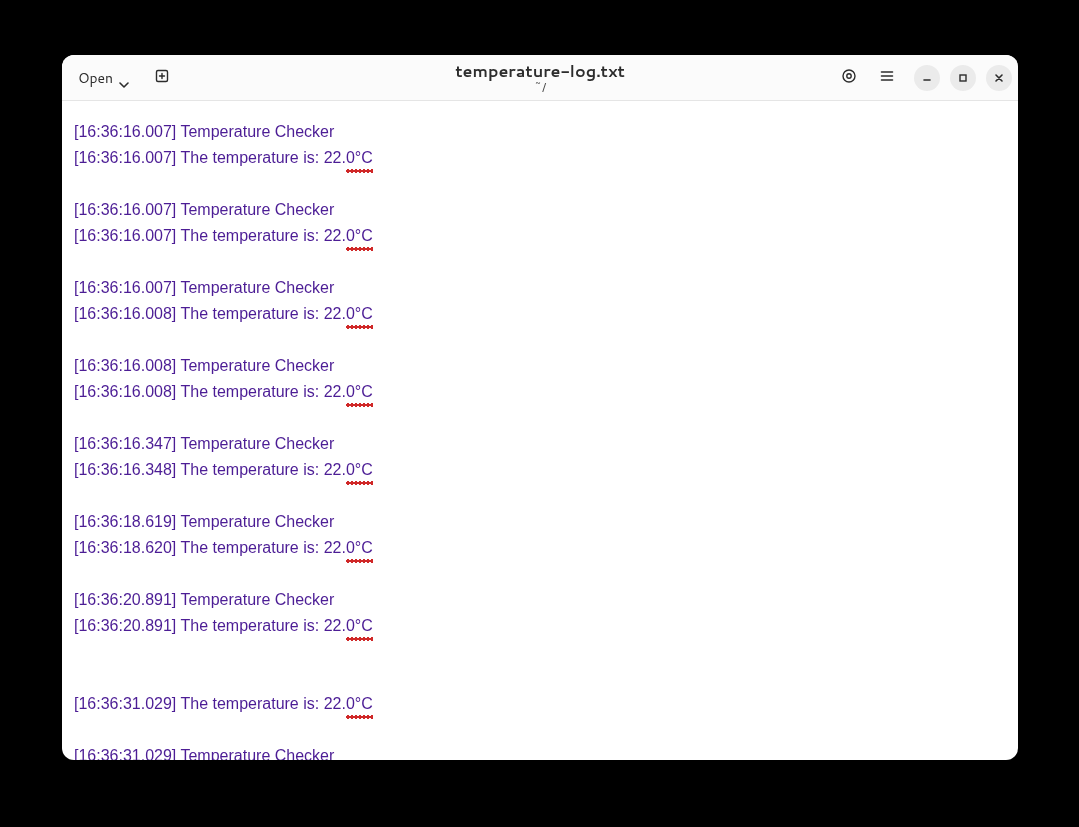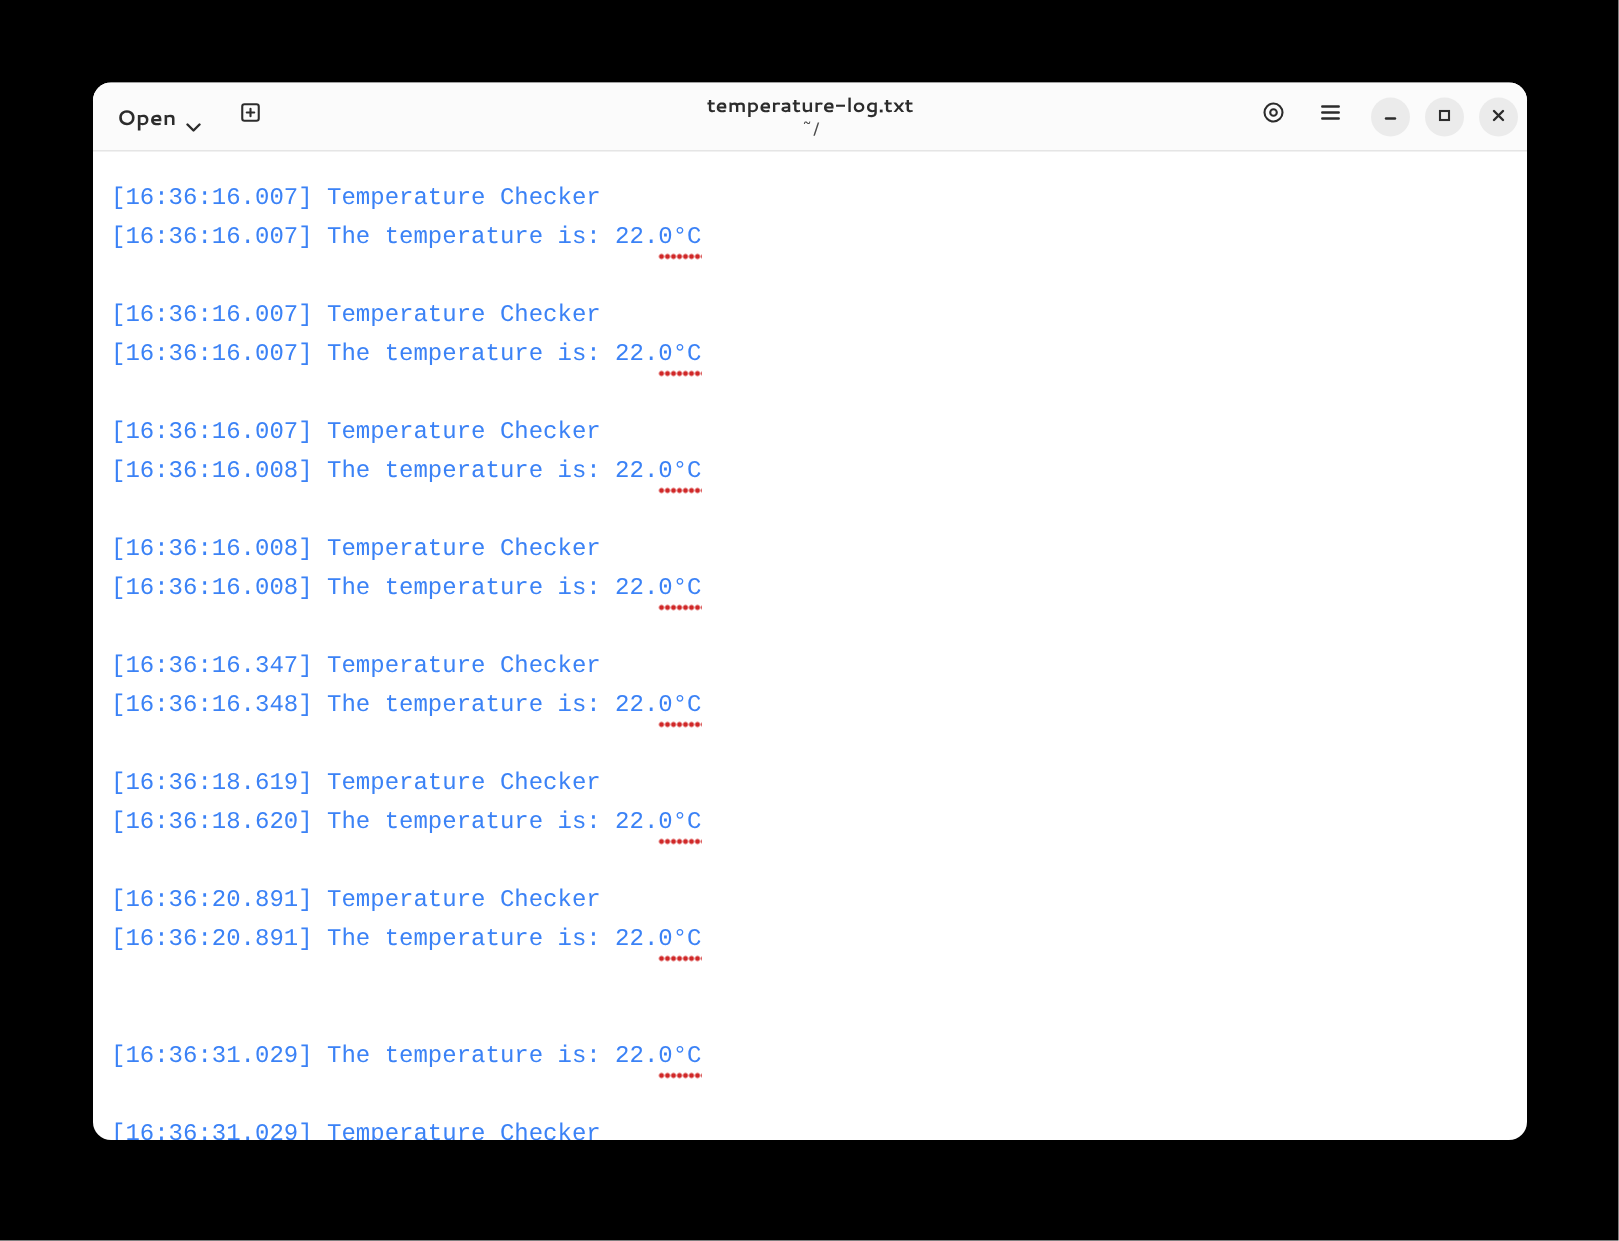--- a/index.html
+++ b/index.html
@@ -40,21 +40,21 @@
     align-items: center;
     gap: 2px;
   }
   .open-btn {
     display: flex;
     align-items: flex-end;
     gap: 6px;
     padding: 6px 10px;
     border-radius: 6px;
     font-size: 14px;
-    font-weight: 700;
+    font-weight: 400;
     color: #2c2c2c;
     cursor: pointer;
   }
   .chev-down svg { display: block; }
   .newtab-btn {
     width: 34px;
     height: 34px;
     display: flex;
     align-items: center;
     justify-content: center;
@@ -64,21 +64,21 @@
   }
   .hb-center {
     position: absolute;
     left: 50%;
     top: 50%;
     transform: translate(-50%, -50%);
     text-align: center;
     line-height: 1.1;
   }
   .hb-title {
-    font-size: 13px;
+    font-size: 16px;
     font-weight: 700;
     color: #2c2c2c;
   }
   .hb-subtitle {
     font-size: 12px;
     font-weight: 400;
     color: #2c2c2c;
     opacity: 0.85;
     margin-top: 1px;
   }
@@ -107,24 +107,24 @@
     justify-content: center;
     cursor: pointer;
     margin-left: 6px;
   }
   .editor {
     flex: 1;
     overflow: hidden;
     padding: 18px 12px 0 12px;
   }
   .editor-content {
-    font-family: Liberation Mono, monospace;
+    font-family: Liberation Sans, sans-serif;
     font-size: 16px;
     line-height: 26px;
-    color: #3b82f6;
+    color: #4c1d95;
     white-space: pre;
   }
   .line { display: block; height: 26px; }
   .spell {
     position: relative;
     display: inline-block;
     text-align: center;
   }
   .spell::after {
     content: "";

